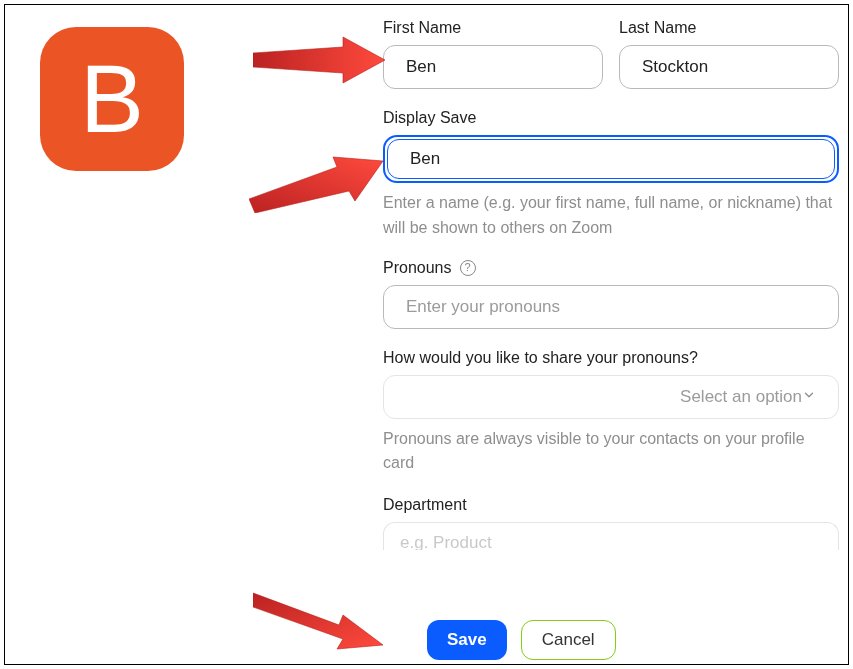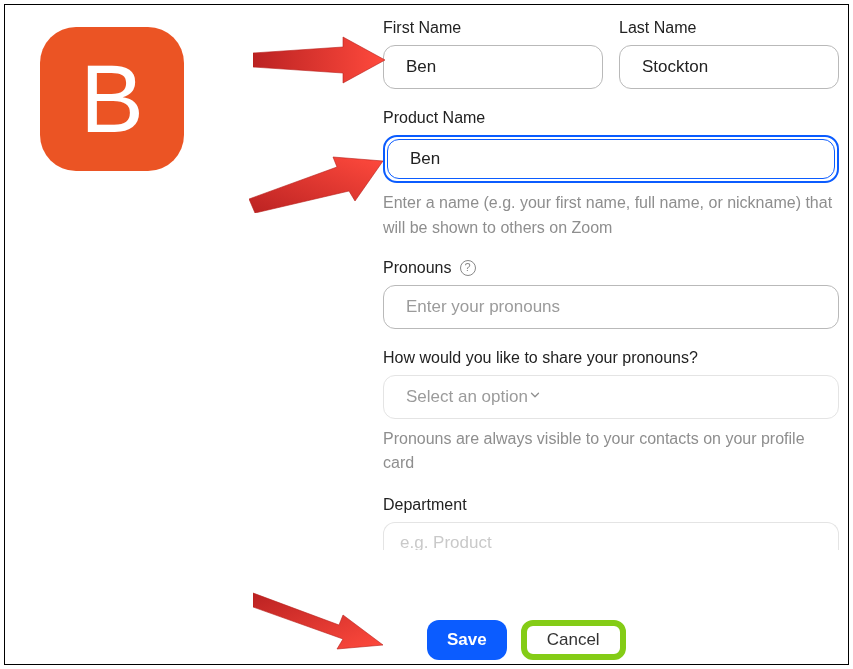--- a/index.html
+++ b/index.html
@@ -83,21 +83,21 @@
     }
     .hint {
       font-size: 16px;
       color: #8e8e8e;
       margin-top: 8px;
       line-height: 1.55;
     }
     .select-box {
       display: flex;
       align-items: center;
-      justify-content: flex-start;
+      justify-content: flex-end;
       color: #9b9b9b;
       cursor: pointer;
       border-color: #e4e4e4;
     }
     .chev {
       color: #8e8e8e;
     }
     .dept-wrap {
       height: 28px;
       overflow: hidden;
@@ -130,21 +130,21 @@
     .btn-primary {
       background: #0b5cff;
       color: #fff;
       border: none;
       font-weight: 700;
       margin-left: 44px;
     }
     .btn-secondary {
       background: #fff;
       color: #333;
-      border: 6px solid #84cc16;
+      border: 1px solid #84cc16;
     }
     .fade-bar {
       position: absolute;
       left: 5px; right: 5px;
       top: 594px;
       height: 14px;
       background: linear-gradient(to bottom, rgba(255,255,255,0), #fff);
       pointer-events: none;
     }
     
@@ -169,21 +169,21 @@
         <span class="label">First Name</span>
         <input type="text" class="name-input" value="Ben" style="">
       </div>
       <div class="field">
         <span class="label">Last Name</span>
         <input type="text" class="name-input" value="Stockton" style="">
       </div>
     </div>
 
     <div class="field full" style="margin-bottom:14px;">
-      <span class="label">Product Name</span>
+      <span class="label">Display Save</span>
       <div class="display-outer">
         <input type="text" value="Ben" style="">
       </div>
       <div class="hint">Enter a name (e.g. your first name, full name, or nickname) that will be shown to others on Zoom</div>
     </div>
 
     <div class="field full" style="margin-top:18px;">
       <span class="label">
         <span>Pronouns</span>
         <span class="help-icon">?</span>

